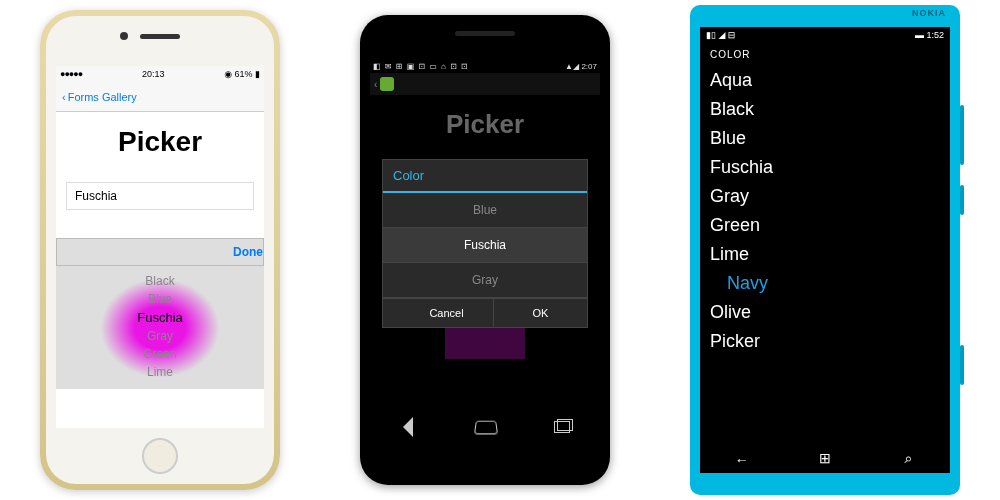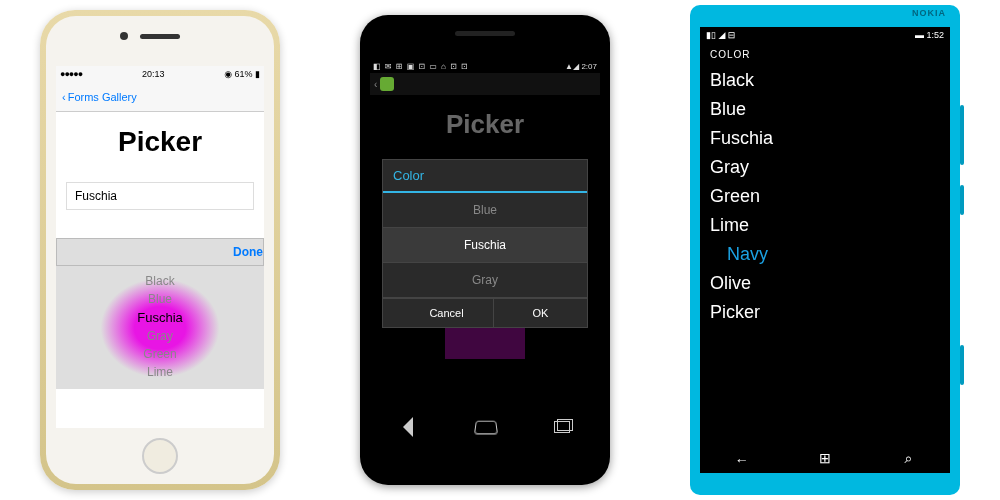--- a/index.html
+++ b/index.html
@@ -138,20 +138,21 @@
   <div class="wp-side"></div>
     <div class="wp-side2"></div>
     <div class="wp-side3"></div>
   <div class="wp-screen">
     <div class="wp-status">
       <span>▮▯&nbsp;◢&nbsp;⊟</span>
       <span><span>▬</span>&nbsp;<span>1:52</span></span>
     </div>
     <div class="wp-header">COLOR</div>
     <div class="wp-list">
+      <div class="wp-item">Aqua</div>
       <div class="wp-item">Black</div>
       <div class="wp-item">Blue</div>
       <div class="wp-item">Fuschia</div>
       <div class="wp-item">Gray</div>
       <div class="wp-item">Green</div>
       <div class="wp-item">Lime</div>
       <div class="wp-item sel">Navy</div>
       <div class="wp-item">Olive</div>
       <div class="wp-item">Picker</div>
     </div>

